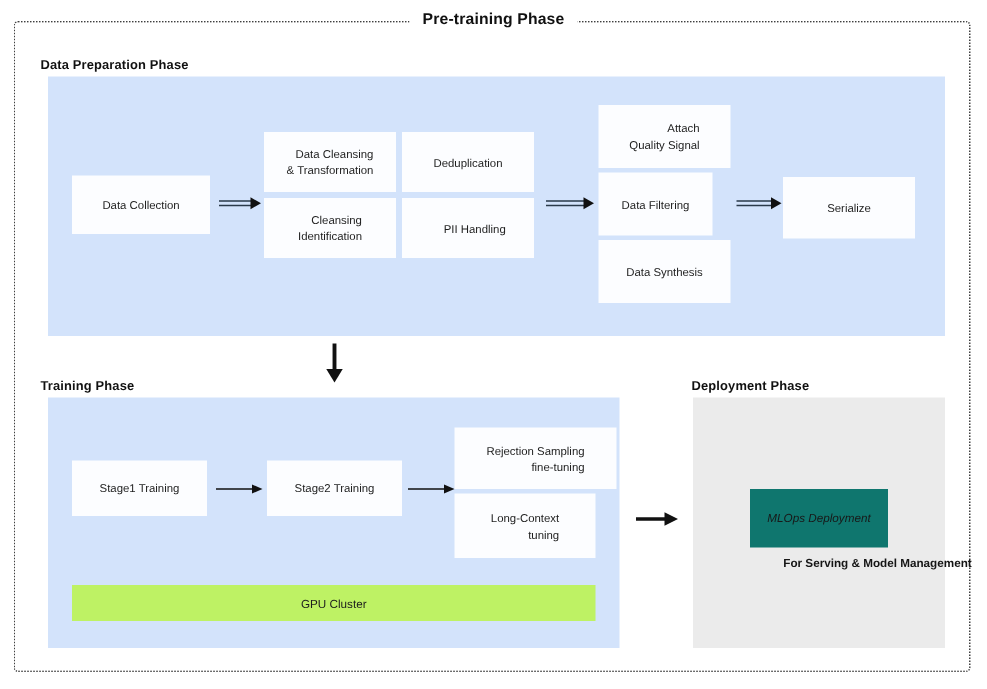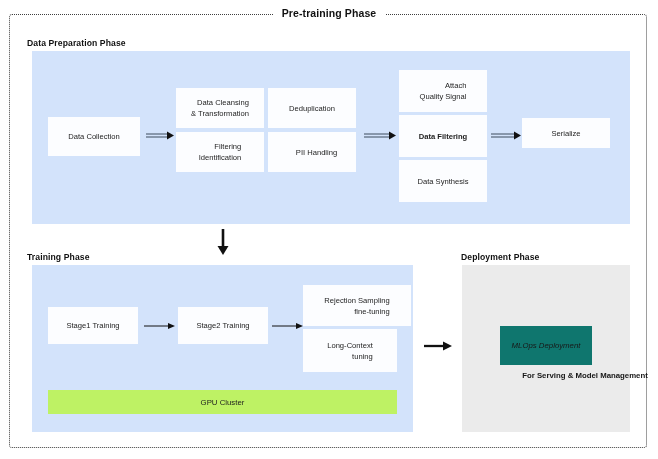--- a/index.html
+++ b/index.html
@@ -143,49 +143,49 @@
       <path d="M0,4 L22,4 M0,7 L22,7" stroke="#2a3a4a" stroke-width="0.9" fill="none"></path>
       <path d="M21,1.5 L28,5.5 L21,9.5 Z" fill="#111111"></path>
     </svg>
   </div>
 
   <div class="node" style="left:176px; top:88px; width:88px; height:40px;">
     <span style="white-space:pre-line">Data Cleansing
 &amp; Transformation</span>
   </div>
   <div class="node" style="left:176px; top:132px; width:88px; height:40px;">
-    <span style="white-space:pre-line">Filtering
+    <span style="white-space:pre-line">Cleansing
 Identification</span>
   </div>
 
   <div class="node" style="left:268px; top:88px; width:88px; height:40px;">Deduplication</div>
   <div class="node" style="left:268px; top:132px; width:88px; height:40px;padding-left:12px;">PII Handling</div>
 
   <div class="arrow" style="left:364px; top:130px;">
     <svg width="34" height="12" viewBox="0 0 34 12">
       <path d="M0,4 L26,4 M0,7 L26,7" stroke="#2a3a4a" stroke-width="0.9" fill="none"></path>
       <path d="M25,1.5 L32,5.5 L25,9.5 Z" fill="#111111"></path>
     </svg>
   </div>
 
   <div class="node" style="left:399px; top:70px; width:88px; height:42px;">
     <span style="white-space:pre-line">Attach
 Quality Signal</span>
   </div>
-  <div class="node" style="left:399px; top:115px; width:88px; height:42px;font-weight:bold;">Data Filtering</div>
+  <div class="node" style="left:399px; top:115px; width:76px; height:42px;">Data Filtering</div>
   <div class="node" style="left:399px; top:160px; width:88px; height:42px;">Data Synthesis</div>
 
   <div class="arrow" style="left:491px; top:130px;">
     <svg width="32" height="12" viewBox="0 0 32 12">
       <path d="M0,4 L24,4 M0,7 L24,7" stroke="#2a3a4a" stroke-width="0.9" fill="none"></path>
       <path d="M23,1.5 L30,5.5 L23,9.5 Z" fill="#111111"></path>
     </svg>
   </div>
 
-  <div class="node" style="left:522px; top:118px; width:88px; height:30px;">Serialize</div>
+  <div class="node" style="left:522px; top:118px; width:88px; height:41px;">Serialize</div>
 
   <div class="arrow" style="left:214px; top:229px;">
     <svg width="18" height="28" viewBox="0 0 18 28">
       <path d="M9,0 L9,18" stroke="#111111" stroke-width="2.6" fill="none"></path>
       <path d="M3.5,17 L14.5,17 L9,26 Z" fill="#111111"></path>
     </svg>
   </div>
 
   <div class="section-label" style="left:27px; top:252px;">Training Phase</div>
 

